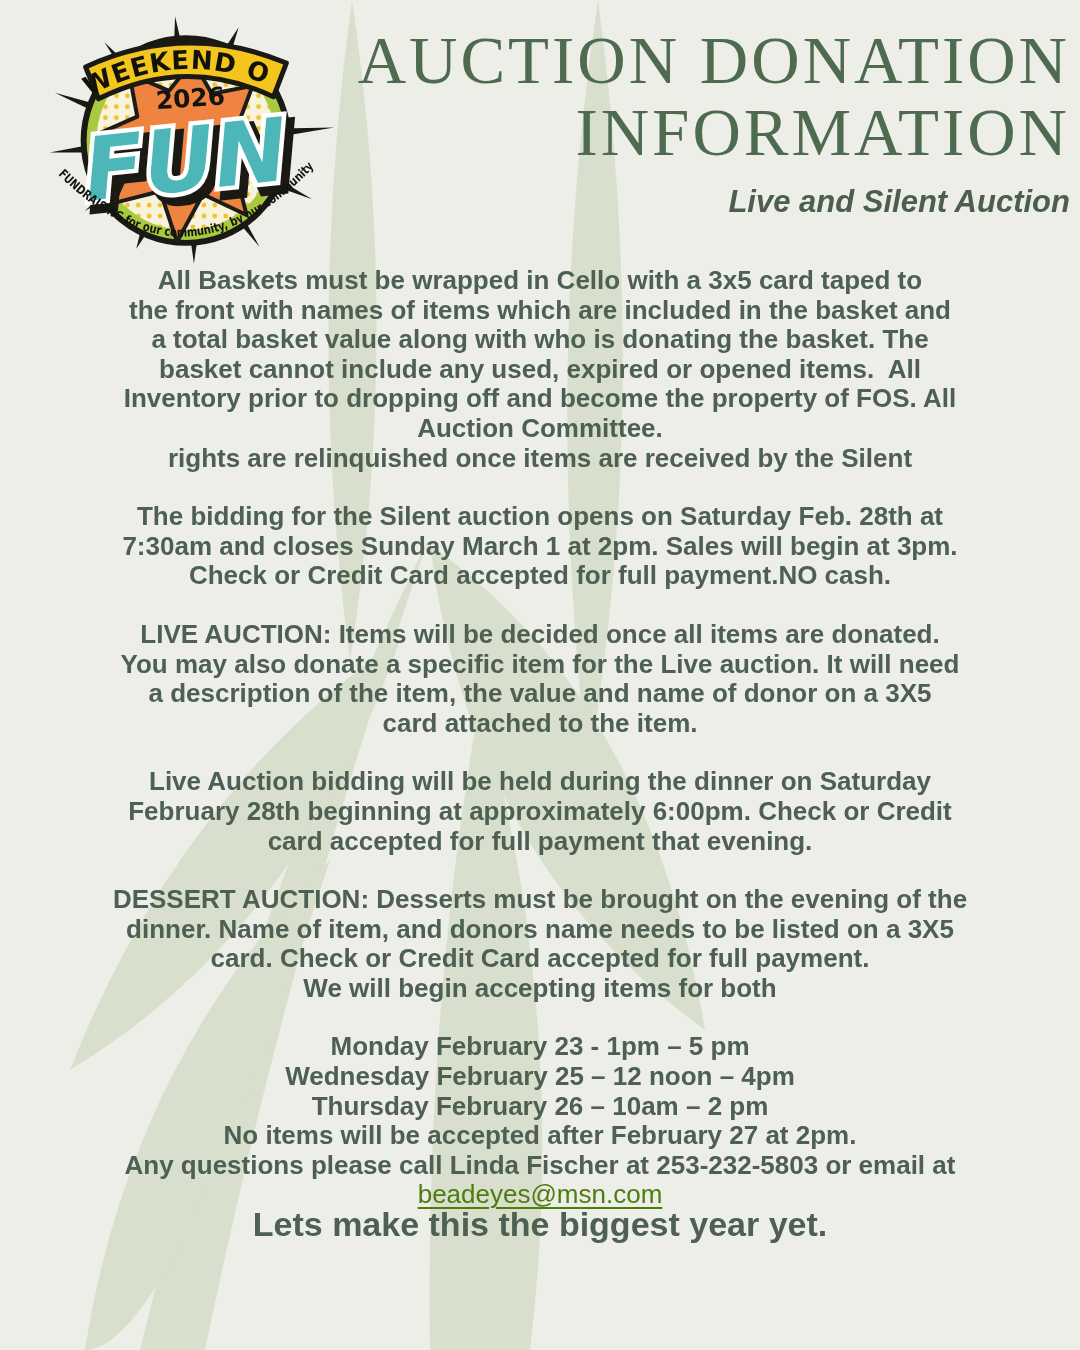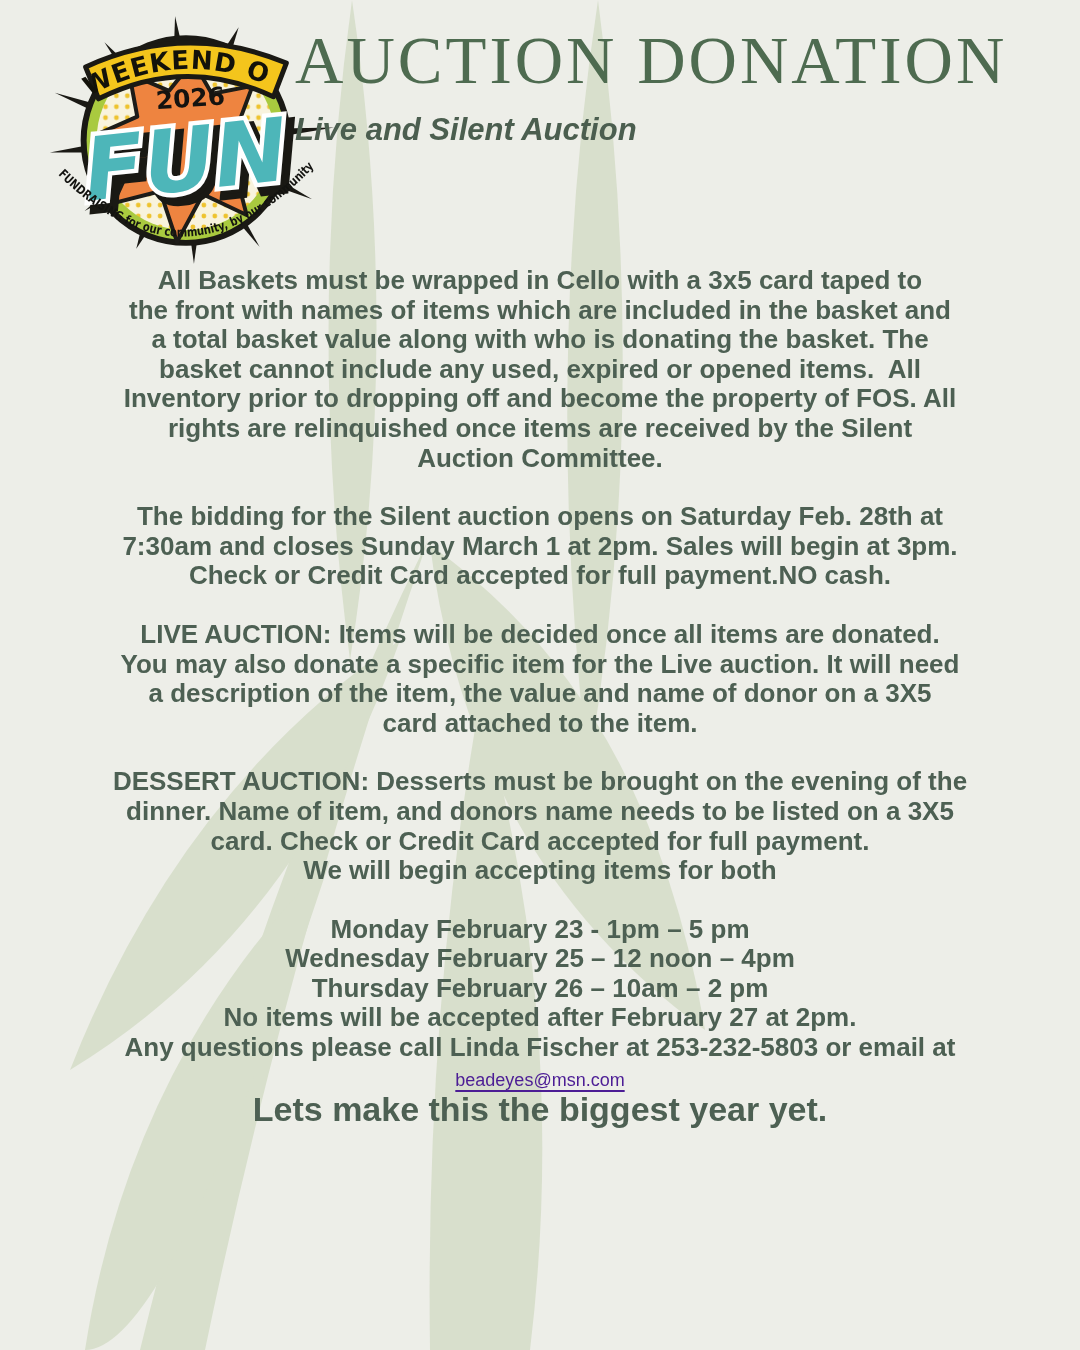--- a/index.html
+++ b/index.html
@@ -3,41 +3,41 @@
 <meta charset="utf-8">
 <style>
   html,body{margin:0;padding:0;}
   body{
     width:1080px;height:1350px;position:relative;overflow:hidden;
     background:#edeee8;
     font-family:"Liberation Sans",sans-serif;
   }
   .leaf-bg{position:absolute;left:0;top:0;width:1080px;height:1350px;z-index:0;}
   .logo-wrap{position:absolute;left:24px;top:0px;width:318px;height:290px;z-index:2;}
-  .header{position:absolute;left:295px;right:10px;top:24px;text-align:left;z-index:2;}
+  .header{position:absolute;left:295px;right:10px;top:24px;text-align:right;z-index:2;}
   .title-line{
     font-family:"Liberation Serif",serif;
     font-weight:400;
     font-size:67px;
     line-height:72px;
     letter-spacing:3px;
     color:#4e6b50;
   }
   .subtitle{
     margin-top:16px;
     font-weight:700;font-style:italic;
     font-size:31px;color:#4b5e4f;
   }
   .content{position:absolute;left:0;top:0;width:1080px;padding-top:266px;text-align:center;z-index:1;}
   .para{margin:0 0 29px 0;color:#4d6053;font-weight:700;font-size:26px;}
   .para .line{white-space:pre;line-height:29.6px;}
   .closing{margin-bottom:0;}
   .email-line{line-height:29.6px;}
   .email-link{
-    color:#4c1d95;font-weight:400;font-size:18px;
+    color:#4d7c0f;font-weight:400;font-size:26px;
     text-decoration:underline;text-decoration-thickness:2px;text-underline-offset:4px;
     cursor:pointer;
   }
   .final-line{white-space:pre;line-height:29.6px;color:#4d6053;font-weight:700;font-size:34px;}
 </style>
 </head>
 <body>
 
 <svg class="leaf-bg" viewBox="0 0 1080 1350" aria-hidden="true">
   <g fill="#d8dfcc" stroke="none">
@@ -98,43 +98,49 @@
   <text x="168" y="104" transform="rotate(-4 168 104)" text-anchor="middle" font-family="'DejaVu Sans',sans-serif" font-weight="bold" font-size="25" fill="#141310">2026</text>
 
   <text font-family="'DejaVu Sans',sans-serif" font-weight="bold" font-size="12.5" fill="#131310">
     <textPath href="#taglinePath" startOffset="50%" text-anchor="middle" textLength="298" lengthAdjust="spacingAndGlyphs">FUNDRAISING for our community, by our community</textPath>
   </text>
 </svg>
 </div>
 
 <div class="header">
   <div class="title-line">AUCTION DONATION</div>
+  <div class="title-line">INFORMATION</div>
   <div class="subtitle">Live and Silent Auction</div>
 </div>
 
 <div class="content">
   <div class="para">
       <div class="line">All Baskets must be wrapped in Cello with a 3x5 card taped to</div>
       <div class="line">the front with names of items which are included in the basket and</div>
       <div class="line">a total basket value along with who is donating the basket. The</div>
       <div class="line">basket cannot include any used, expired or opened items.  All</div>
       <div class="line">Inventory prior to dropping off and become the property of FOS. All</div>
+      <div class="line">Auction Committee.</div>
       <div class="line">rights are relinquished once items are received by the Silent</div>
-      <div class="line">Auction Committee.</div>
     </div>
   <div class="para">
       <div class="line">The bidding for the Silent auction opens on Saturday Feb. 28th at</div>
       <div class="line">7:30am and closes Sunday March 1 at 2pm. Sales will begin at 3pm.</div>
       <div class="line">Check or Credit Card accepted for full payment.NO cash.</div>
     </div>
   <div class="para">
       <div class="line">LIVE AUCTION: Items will be decided once all items are donated.</div>
       <div class="line">You may also donate a specific item for the Live auction. It will need</div>
       <div class="line">a description of the item, the value and name of donor on a 3X5</div>
       <div class="line">card attached to the item.</div>
+    </div>
+  <div class="para">
+      <div class="line">Live Auction bidding will be held during the dinner on Saturday</div>
+      <div class="line">February 28th beginning at approximately 6:00pm. Check or Credit</div>
+      <div class="line">card accepted for full payment that evening.</div>
     </div>
   <div class="para">
       <div class="line">DESSERT AUCTION: Desserts must be brought on the evening of the</div>
       <div class="line">dinner. Name of item, and donors name needs to be listed on a 3X5</div>
       <div class="line">card. Check or Credit Card accepted for full payment.</div>
       <div class="line">We will begin accepting items for both</div>
     </div>
   <div class="para closing">
     <div>
         <div class="line">Monday February 23 - 1pm – 5 pm</div>

